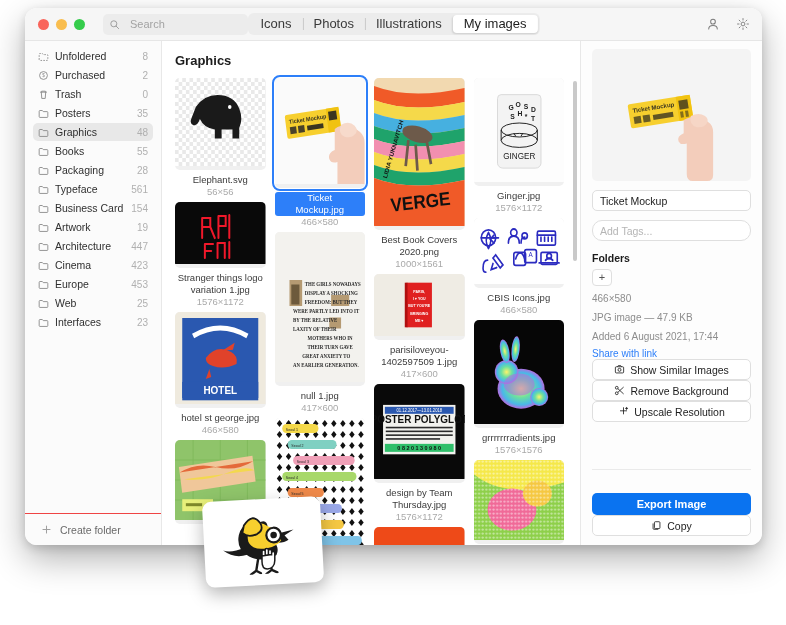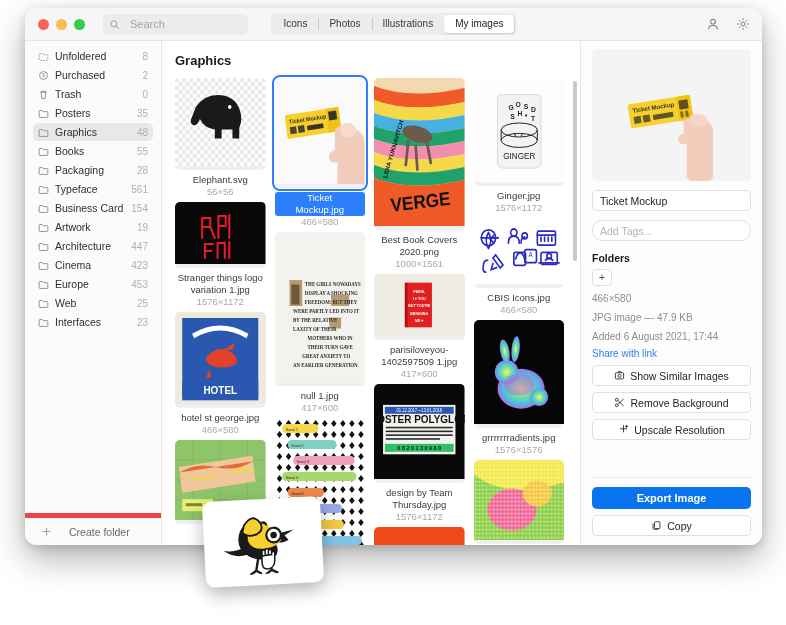--- a/index.html
+++ b/index.html
@@ -45,21 +45,21 @@
   }
   .searchbox .ph { font-size: 11px; color: #a3a3a3; }
 
   .tabs {
     position: absolute; left: 50%; transform: translateX(-50%);
     display: flex; align-items: center;
     background: #ececec; border-radius: 6px;
     height: 22px; padding: 2px;
   }
   .tab {
-    font-size: 10px; color: #3a3a3a;
+    font-size: 13px; color: #3a3a3a;
     padding: 0 11px; height: 18px; line-height: 18px;
     border-radius: 4px; position: relative; white-space: nowrap;
   }
   .tab + .tab::before {
     content: ""; position: absolute; left: 0; top: 3px;
     width: 1px; height: 12px; background: #c9c9c9;
   }
   .tab.active {
     background: #ffffff; color: #1d1d1d;
     box-shadow: 0 1px 2px rgba(0,0,0,.13);
@@ -87,22 +87,22 @@
     height: 18px; padding: 0 5px; border-radius: 5px;
     font-size: 10.5px; color: #2f2f2f;
     margin-bottom: 1px;
   }
   .side-item.sel { background: #e8e8e8; }
   .side-item .lbl { flex: 1; white-space: nowrap; overflow: hidden; }
   .side-item .cnt { font-size: 10px; color: #b0b0b0; }
   .side-icon { width: 11px; height: 11px; flex: 0 0 11px; display:block; }
 
   .side-foot {
-    height: 32px; border-top: 5px solid #ef4444;
-    display: flex; align-items: center; gap: 17px;
+    height: 32px; border-top: 1px solid #ef4444;
+    display: flex; align-items: center; gap: 8px;
     padding-left: 16px; font-size: 10.5px; color: #6a6a6a;
   }
 
   
   .content { flex: 1; min-width: 0; position: relative; overflow: hidden; background:#fff; }
   .content-title {
     font-size: 13px; font-weight: bold; color: #1c1c1c;
     padding: 12px 0 10px 13px;
   }
   .masonry {
@@ -154,26 +154,26 @@
   .sec-title { font-size: 10.5px; font-weight: bold; color:#1c1c1c; margin-top: 11px; }
   .plusbtn {
     margin-top: 5px; width: 20px; height: 17px;
     border: 1px solid #dfdfdf; border-radius: 4px; background:#fff;
     display:flex; align-items:center; justify-content:center;
     font-size: 11px; color:#555; line-height:1;
   }
   .meta { font-size: 10px; color: #8d8d8d; margin-top: 6px; line-height: 13px; }
   .link { font-size: 10px; color: #2d7ff9; margin-top: 5px; }
   .abtn {
-    margin-top: 6px; height: 21px; border: 1px solid #dfdfdf;
+    height: 21px; border: 1px solid #dfdfdf;
     border-radius: 5px; background: #fff;
     display: flex; align-items: center; justify-content: center; gap: 5px;
     font-size: 10.5px; color: #1c1c1c;
   }
-  .insp-foot { margin-top: auto; padding-bottom: 9px; border-top: 1px solid #eaeaea; padding-top:9px; }
+  .insp-foot { margin-top: auto; padding-bottom: 9px; border-top: 1px solid #eaeaea; padding-top:23px; }
   .primary {
     height: 22px; border-radius: 5px; background: #0a73f0;
     color: #fff; font-size: 11px; font-weight: bold;
     display:flex; align-items:center; justify-content:center;
   }
 
   
   .drag-card {
     position: absolute; left: 204px; top: 499px;
     width: 118px; height: 86px; background: #fff;

